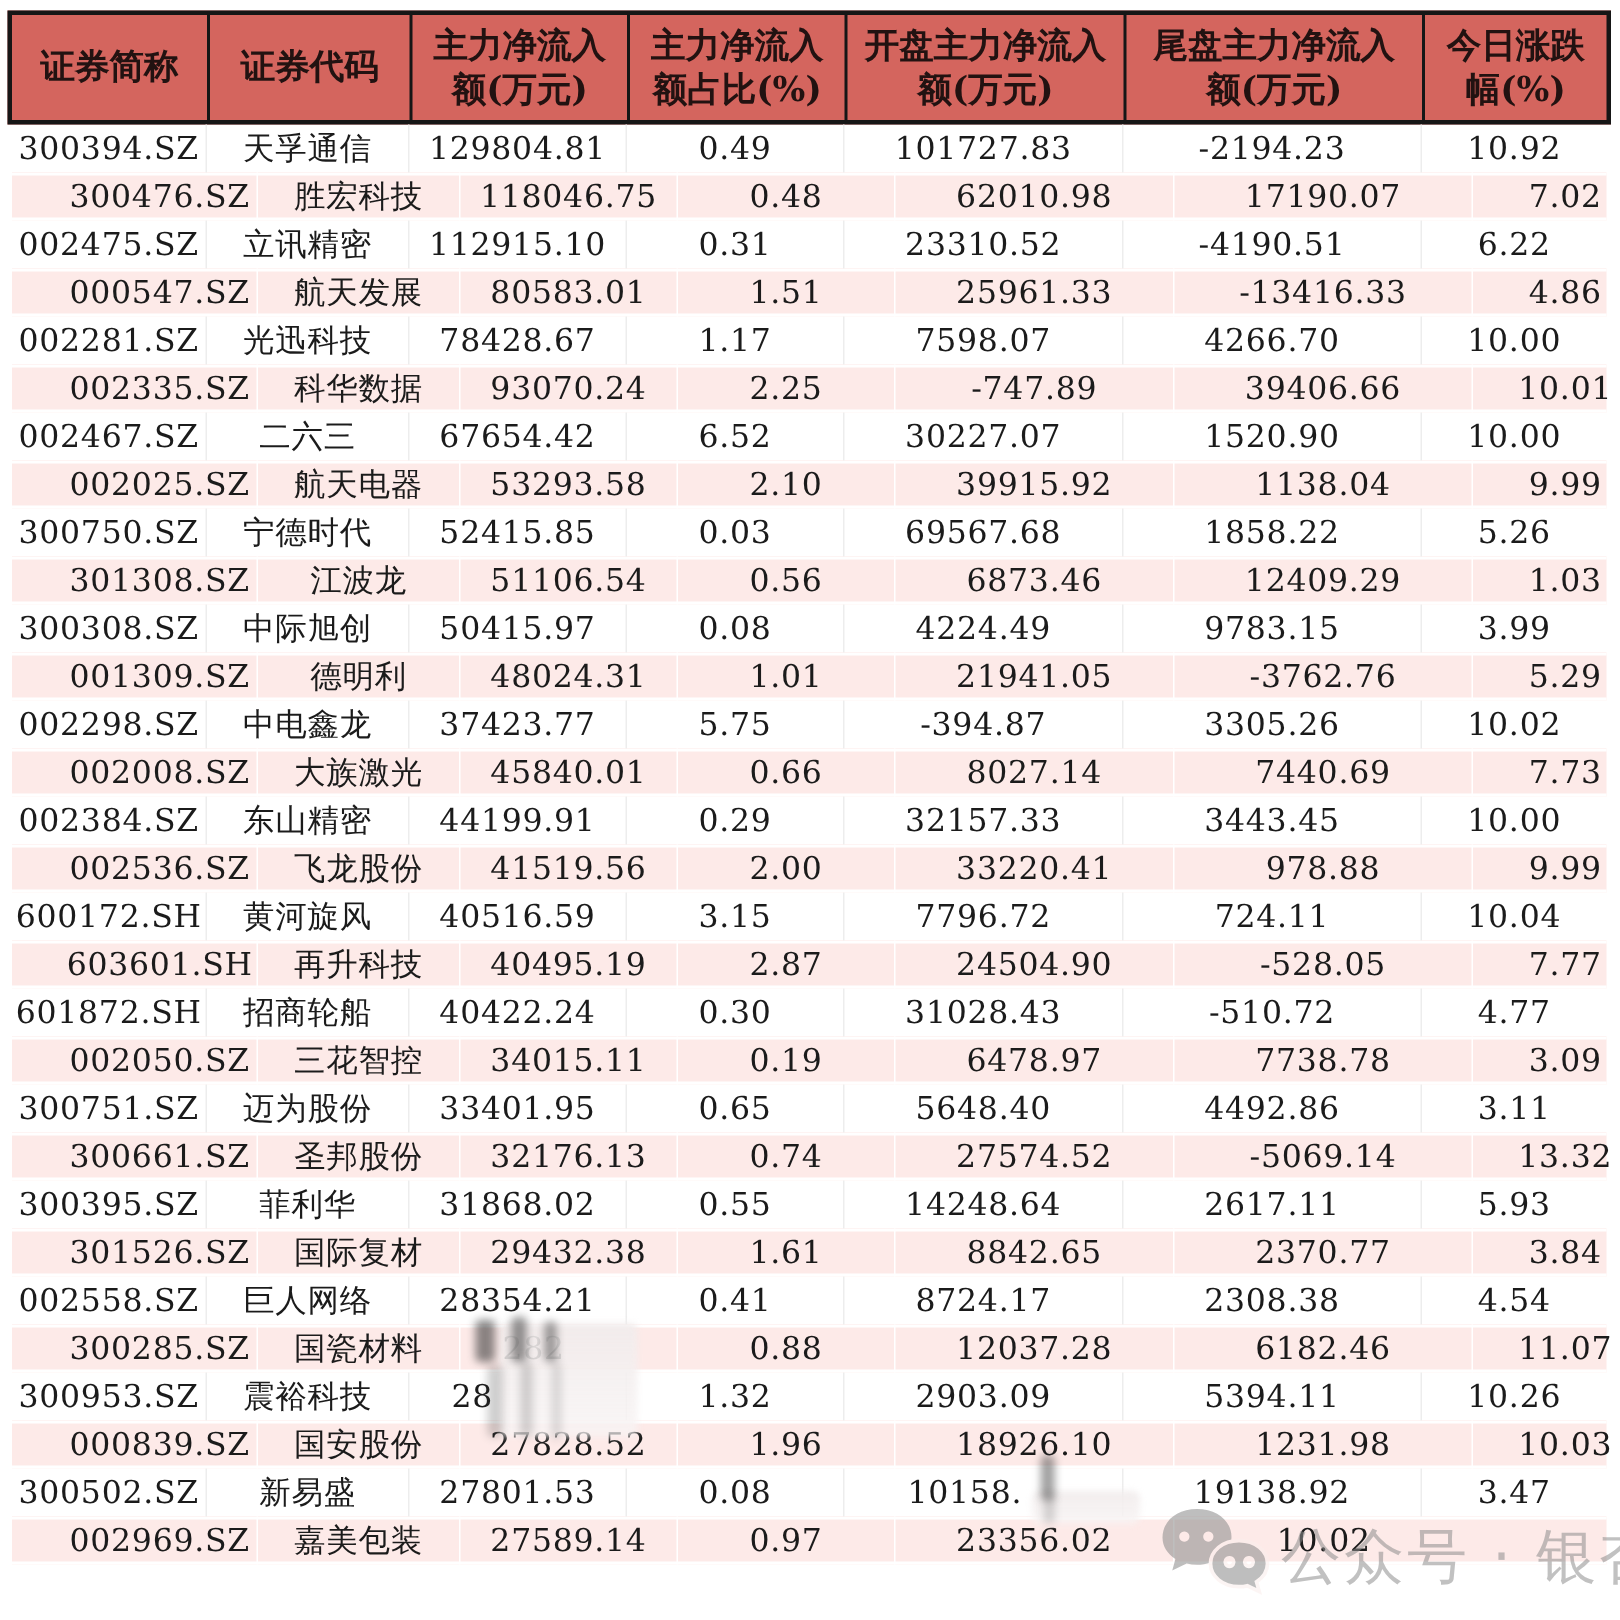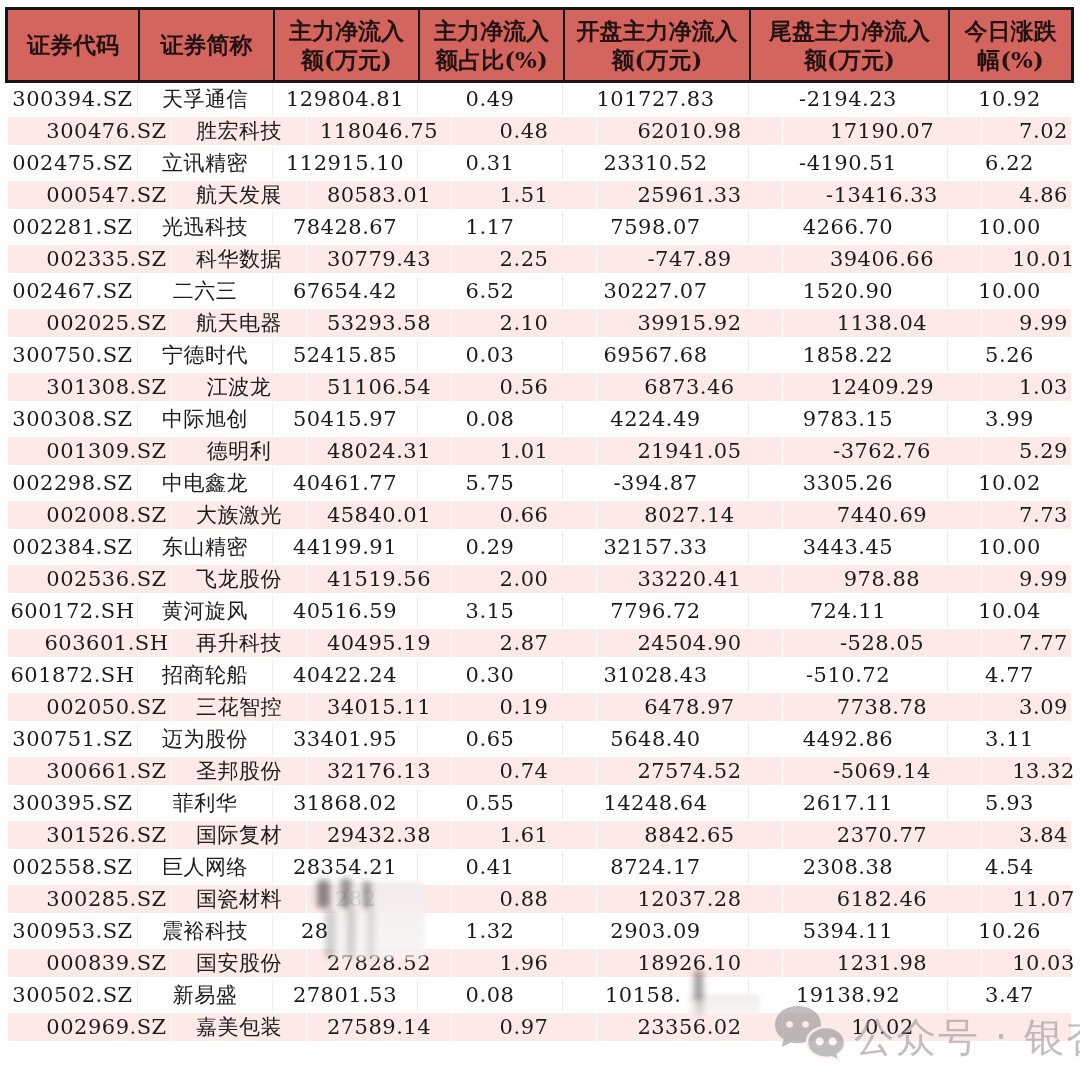--- a/index.html
+++ b/index.html
@@ -37,22 +37,22 @@
     display:flex;align-items:center;pointer-events:none;}
   .wm-text{font-size:40px;color:var(--watermark);opacity:.55;letter-spacing:2px;
     white-space:nowrap;font-family:"DejaVu Sans","Liberation Sans",sans-serif;}
   .wm-icon{flex:0 0 auto;margin-right:4px;opacity:.55;}
 </style>
 </head>
 <body>
 
 <div class="table">
   <div class="thead grid7">
+      <div class="hcell">证券简称</div>
       <div class="hcell">证券代码</div>
-      <div class="hcell">证券简称</div>
       <div class="hcell">主力净流入
 额(万元)</div>
       <div class="hcell">主力净流入
 额占比(%)</div>
       <div class="hcell">开盘主力净流入
 额(万元)</div>
       <div class="hcell">尾盘主力净流入
 额(万元)</div>
       <div class="hcell">今日涨跌
 幅(%)</div>
@@ -99,21 +99,21 @@
         <div class="cell c2">光迅科技</div>
         <div class="cell c3">78428.67</div>
         <div class="cell c4">1.17</div>
         <div class="cell c5">7598.07</div>
         <div class="cell c6">4266.70</div>
         <div class="cell c7">10.00</div>
       </div>
       <div class="trow grid7 alt">
         <div class="cell c1">002335.SZ</div>
         <div class="cell c2">科华数据</div>
-        <div class="cell c3">30779.43</div>
+        <div class="cell c3">93070.24</div>
         <div class="cell c4">2.25</div>
         <div class="cell c5">-747.89</div>
         <div class="cell c6">39406.66</div>
         <div class="cell c7">10.01</div>
       </div>
       <div class="trow grid7">
         <div class="cell c1">002467.SZ</div>
         <div class="cell c2">二六三</div>
         <div class="cell c3">67654.42</div>
         <div class="cell c4">6.52</div>
@@ -162,21 +162,21 @@
         <div class="cell c2">德明利</div>
         <div class="cell c3">48024.31</div>
         <div class="cell c4">1.01</div>
         <div class="cell c5">21941.05</div>
         <div class="cell c6">-3762.76</div>
         <div class="cell c7">5.29</div>
       </div>
       <div class="trow grid7">
         <div class="cell c1">002298.SZ</div>
         <div class="cell c2">中电鑫龙</div>
-        <div class="cell c3">40461.77</div>
+        <div class="cell c3">37423.77</div>
         <div class="cell c4">5.75</div>
         <div class="cell c5">-394.87</div>
         <div class="cell c6">3305.26</div>
         <div class="cell c7">10.02</div>
       </div>
       <div class="trow grid7 alt">
         <div class="cell c1">002008.SZ</div>
         <div class="cell c2">大族激光</div>
         <div class="cell c3">45840.01</div>
         <div class="cell c4">0.66</div>

